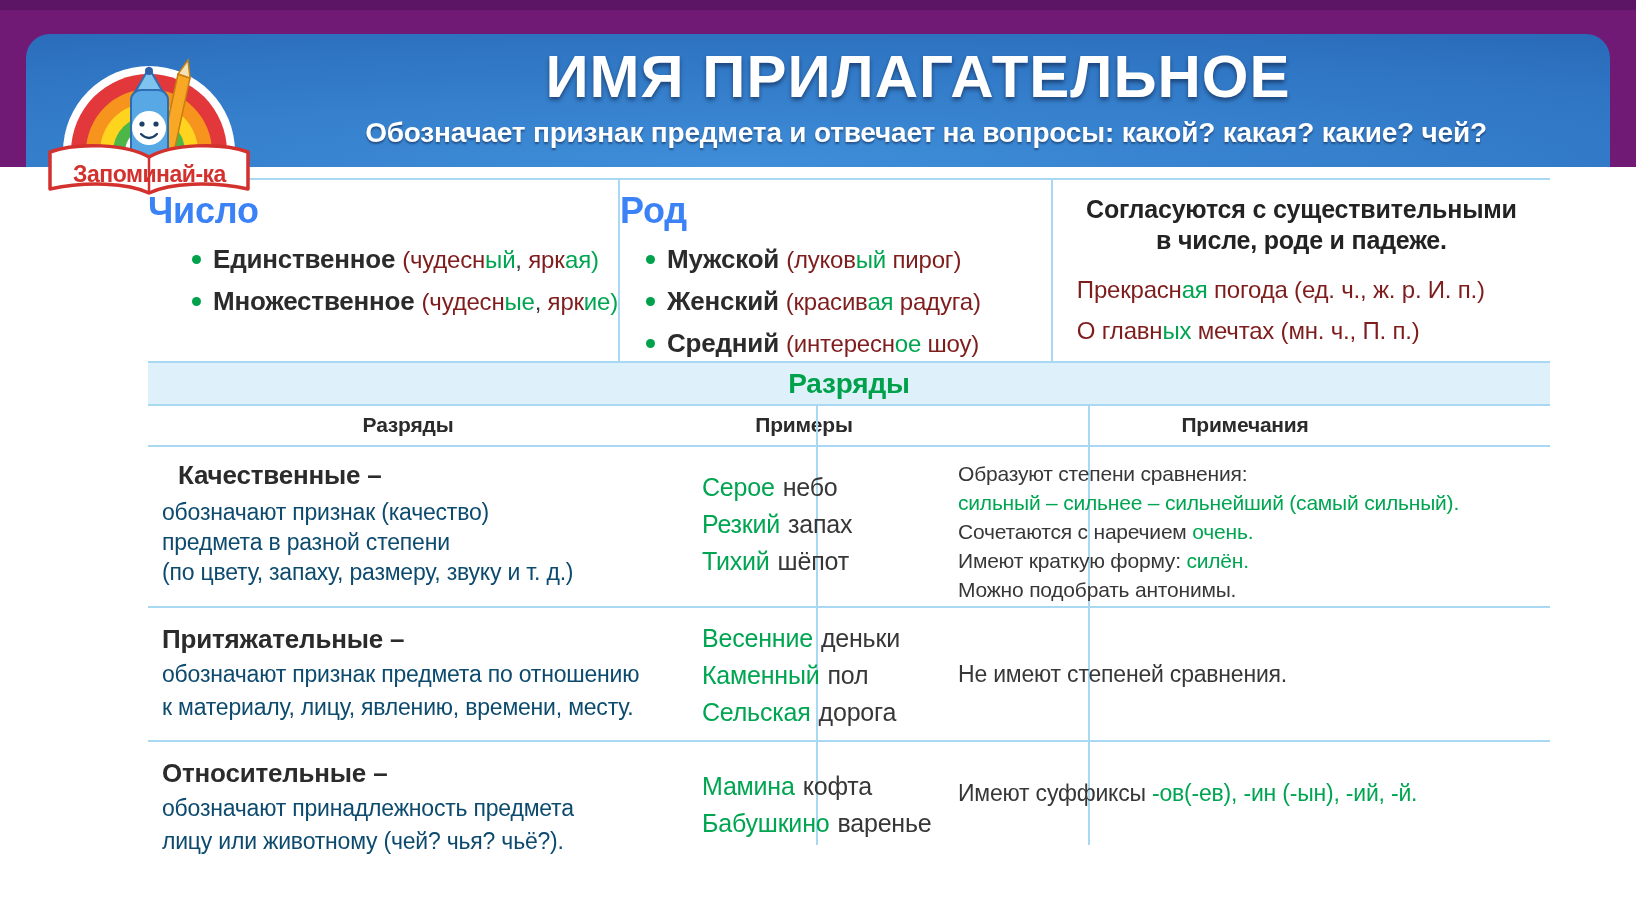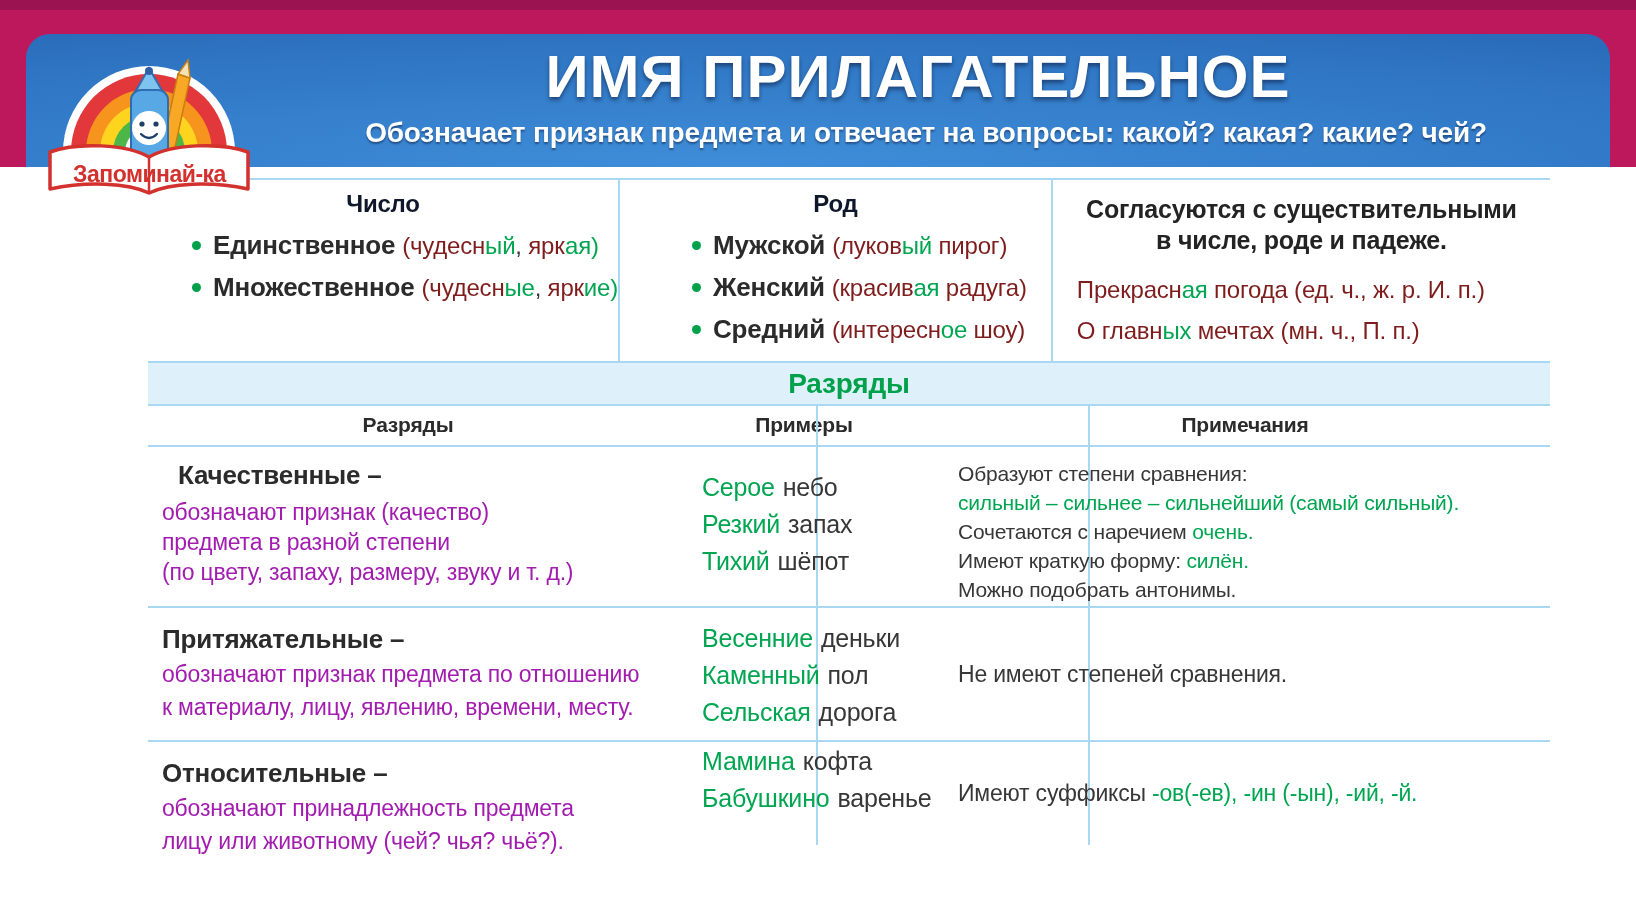--- a/index.html
+++ b/index.html
@@ -1,20 +1,20 @@
 <!DOCTYPE html>
 <html lang="ru"><head>
 <meta charset="utf-8">
 <style>
   html,body{margin:0;padding:0;background:#fff;}
   .canvas{position:relative;width:1636px;height:900px;background:#fff;overflow:hidden;
           font-family:"Liberation Sans",sans-serif;letter-spacing:-0.2px;}
 
   
-  .header{position:absolute;left:0;top:0;width:1636px;height:167px;background:#be185d;}
+  .header{position:absolute;left:0;top:0;width:1636px;height:167px;background:#701a75;}
   .header:before{content:"";position:absolute;left:0;top:0;right:0;height:10px;background:rgba(0,0,30,.18);}
   .header-inner{position:absolute;left:26px;right:26px;top:34px;height:133px;
                 border-radius:24px 24px 0 0;
                 background:radial-gradient(130% 170% at 45% 100%, #3f8ed9 0%, #2e74c2 55%, #2058a8 100%);}
   .title{position:absolute;left:240px;right:40px;top:42px;text-align:center;color:#fff;
          font-size:60px;font-weight:800;letter-spacing:1px;white-space:nowrap;
          text-shadow:0 3px 4px rgba(0,0,25,.45);}
   .subtitle{position:absolute;left:256px;right:40px;top:117px;text-align:center;color:#fff;
             font-size:28px;font-weight:700;white-space:nowrap;text-shadow:0 2px 2px rgba(0,0,25,.4);}
 
@@ -28,23 +28,23 @@
   .t-blue{color:#7f1d1d;}
   .t-dark{color:#373737;}
 
   
   .top-row{position:absolute;left:148px;top:178px;width:1402px;height:183px;
            border-top:2px solid #a9d9f2;display:flex;}
   .panel{box-sizing:border-box;height:100%;}
   .panel-number{width:494px;}
   .panel-gender{width:457px;border-left:2px solid #a9d9f2;}
   .panel-agree{width:525px;border-left:2px solid #a9d9f2;padding:0 18px;box-sizing:border-box;}
-  .panel h3{margin:10px 0 10px;text-align:center;font-size:24px;font-weight:800;color:#0f172a;}
+  .panel h3{margin:10px 0 10px;font-size:36px;font-weight:800;color:#3b82f6;}
   .bullets{padding-left:44px;}
-  .panel-gender .bullets{padding-left:72px;}
+  .panel-gender .bullets{padding-left:26px;}
   .bullet-line{margin:7px 0;white-space:nowrap;font-size:24px;color:#373737;line-height:34px;}
   .dot{display:inline-block;width:9px;height:9px;border-radius:50%;background:#00a14b;
        margin-right:12px;vertical-align:4px;}
   .term{font-weight:800;font-size:26px;color:#2b2b2b;}
   .px{margin-left:7px;}
   .agree-head{margin-top:14px;text-align:center;font-size:25px;font-weight:800;
               color:#232323;line-height:31px;}
   .agree-ex{font-size:24px;margin-top:20px;white-space:nowrap;padding-left:6px;}
   .agree-ex + .agree-ex{margin-top:13px;}
 
@@ -65,27 +65,27 @@
   .trow{position:absolute;left:148px;width:1402px;display:flex;}
   .row1{top:447px;height:159px;border-bottom:2px solid #a9d9f2;}
   .row2{top:608px;height:132px;border-bottom:2px solid #a9d9f2;}
   .row3{top:742px;height:103px;}
   .cell{box-sizing:border-box;height:100%;}
   .c1{width:520px;padding-left:14px;}
   .c2{width:272px;padding-left:34px;}
   .c3{width:610px;padding-left:18px;}
 
   .cat-title{font-size:26px;font-weight:800;color:#2b2b2b;margin-top:13px;}
-  .cat-line{font-size:23px;color:#a21caf;line-height:30px;}
+  .cat-line{font-size:23px;color:#0c4a6e;line-height:30px;}
   .row2 .cat-line,.row3 .cat-line{line-height:33px;}
   .row1 .cat-title{margin-bottom:6px;margin-left:16px;}
   .row2 .cat-title,.row3 .cat-title{margin-top:16px;margin-bottom:3px;}
 
   .ex-line{font-size:25px;line-height:37px;white-space:nowrap;color:#373737;}
-  .row1 .ex-block{margin-top:22px;} .row2 .ex-block{margin-top:12px;} .row3 .ex-block{margin-top:1px;}
+  .row1 .ex-block{margin-top:22px;} .row2 .ex-block{margin-top:12px;} .row3 .ex-block{margin-top:26px;}
   .noun{margin-left:8px;}
 
   .row1 .c3{padding-top:12px;}
   .note-line{font-size:21px;line-height:29px;color:#333;white-space:nowrap;}
   .note-center{display:flex;align-items:center;}
   .note-big{font-size:23px;}
 </style>
 </head>
 <body>
 

